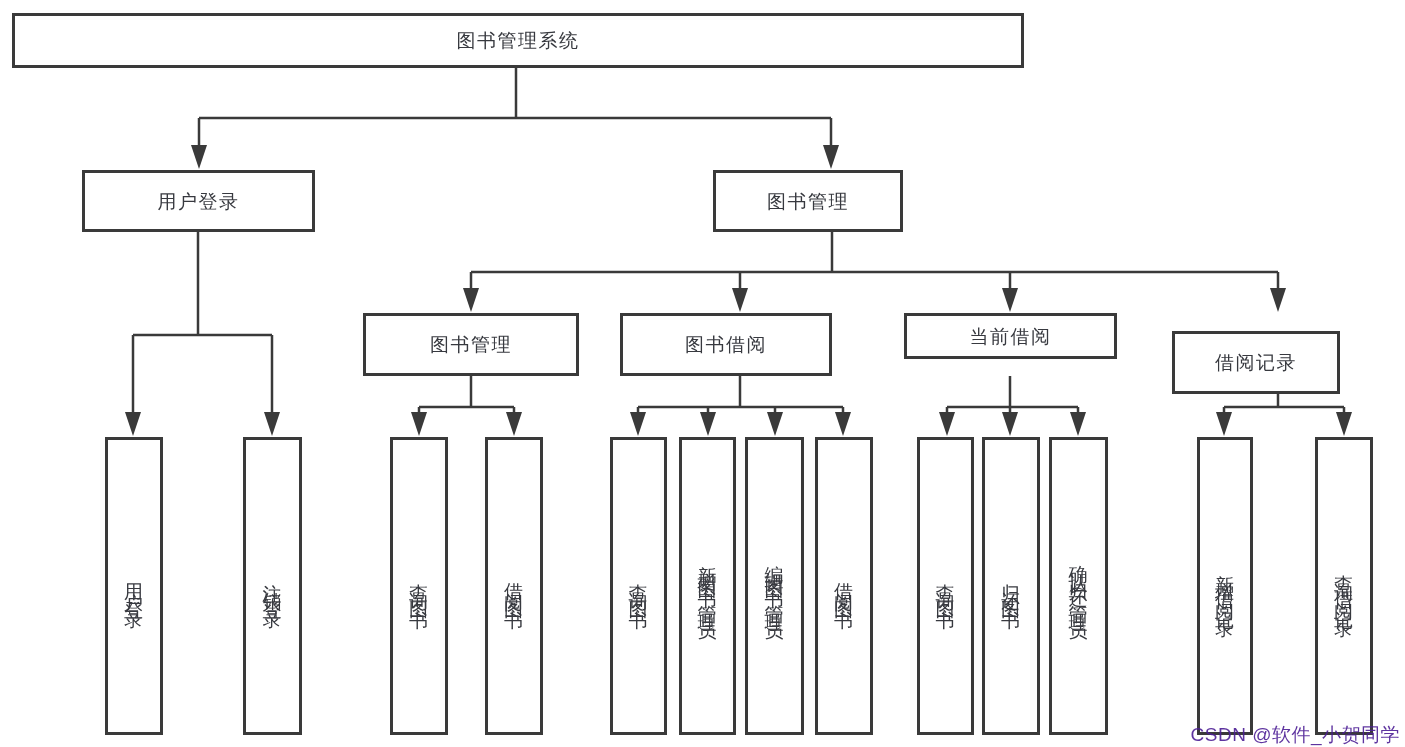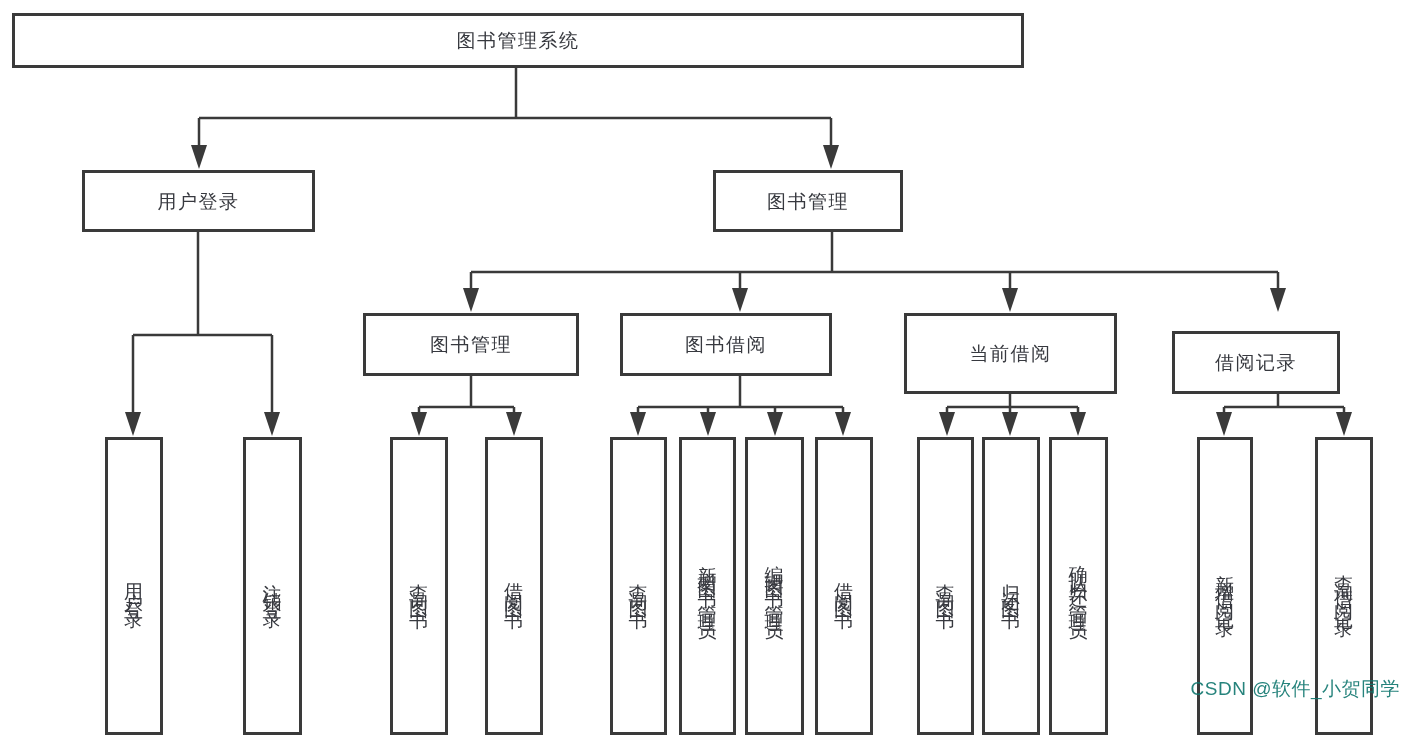--- a/index.html
+++ b/index.html
@@ -17,40 +17,40 @@
     writing-mode:vertical-rl;text-orientation:mixed;
     letter-spacing:9px;font-size:19px;
   }
   .node.v.long .vtext{letter-spacing:8px;}
   
   #n-root   {left:12px;  top:13px;  width:1012px;height:55px;}
   #n-login  {left:82px;  top:170px; width:233px; height:62px;}
   #n-mgmt   {left:713px; top:170px; width:190px; height:62px;}
   #n-rec    {left:363px; top:313px; width:216px; height:63px;}
   #n-borrow {left:620px; top:313px; width:212px; height:63px;}
-  #n-current{left:904px; top:313px; width:213px; height:81px;}
+  #n-current{left:904px; top:313px; width:213px; height:46px;}
   #n-records{left:1172px;top:331px; width:168px; height:63px;}
   
   .node.v{top:437px;height:298px;}
   #n-login-user     {left:105px; width:58px;}
   #n-login-logout   {left:243px; width:59px;}
   #n-rec-query      {left:390px; width:58px;}
   #n-rec-borrow     {left:485px; width:58px;}
   #n-bor-query      {left:610px; width:57px;}
   #n-bor-add        {left:679px; width:57px;}
   #n-bor-edit       {left:745px; width:59px;}
   #n-bor-borrow     {left:815px; width:58px;}
   #n-cur-query      {left:917px; width:57px;}
   #n-cur-return     {left:982px; width:58px;}
   #n-cur-confirm    {left:1049px;width:59px;}
   #n-recs-add       {left:1197px;width:56px;}
   #n-recs-query     {left:1315px;width:58px;}
   .watermark{
-    position:absolute;top:676px;right:5px;z-index:3;
-    font-size:19px;letter-spacing:0.5px;color:#0f766e;opacity:0.9;
+    position:absolute;top:722px;right:5px;z-index:3;
+    font-size:19px;letter-spacing:0.5px;color:#4c1d95;opacity:0.9;
   }
 </style>
 </head>
 <body>
 
 <div class="stage">
 
   <svg class="wires" width="1405" height="747" viewBox="0 0 1405 747">
     <defs>
       <marker id="arw" markerUnits="userSpaceOnUse" markerWidth="26" markerHeight="18" viewBox="0 0 26 18" refX="19" refY="9" orient="auto">

